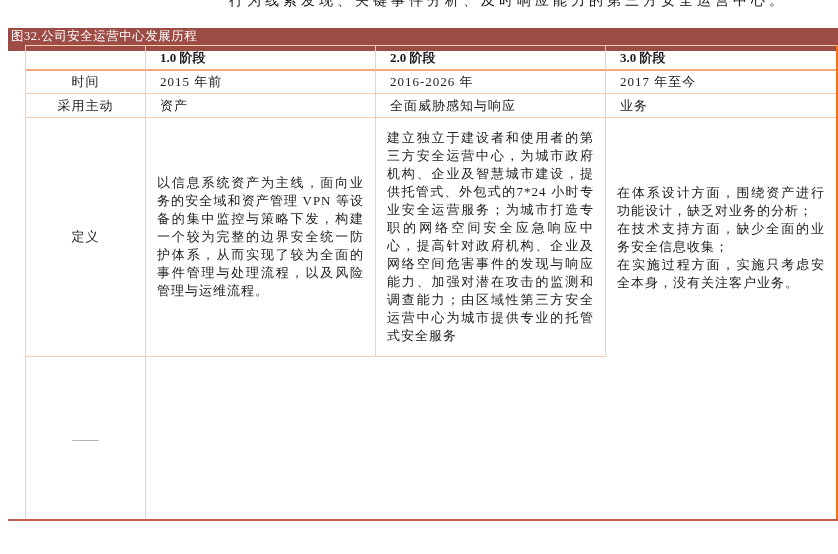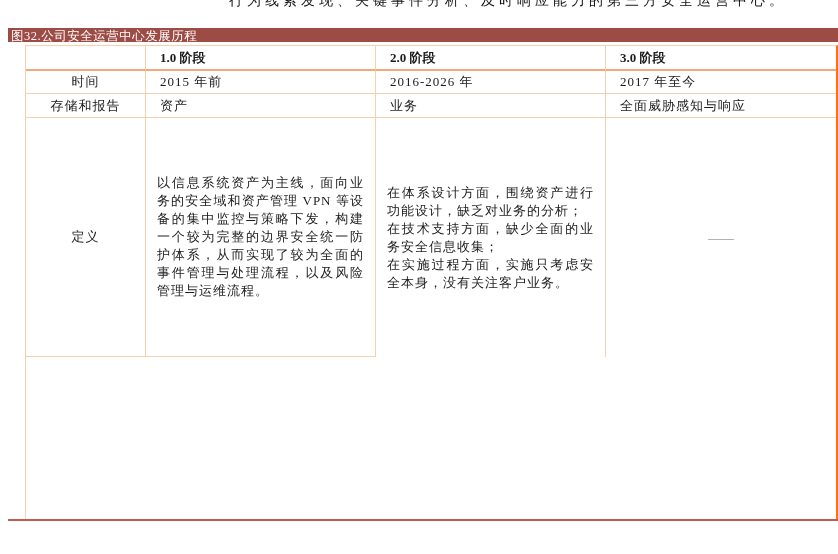--- a/index.html
+++ b/index.html
@@ -4,21 +4,21 @@
 <style>
   html,body{margin:0;padding:0;width:838px;height:554px;background:#ffffff;overflow:hidden;
     font-family:"Liberation Serif","DejaVu Serif",serif;color:#1c1c1c;}
   .stage{position:relative;width:838px;height:554px;overflow:hidden;}
 
   
   .top-text{position:absolute;top:-9px;left:229px;font-size:14px;line-height:19px;
     letter-spacing:4px;white-space:nowrap;color:#141414;}
 
   
-  .title-bar{position:absolute;top:28px;left:8px;width:830px;height:14px;
+  .title-bar{position:absolute;top:28px;left:8px;width:830px;height:23px;
     background:#9c4b45;color:#ffffff;font-size:12.5px;line-height:17px;
     padding-left:3px;box-sizing:border-box;letter-spacing:0.5px;white-space:nowrap;}
 
   
   .tbl{position:absolute;top:45px;left:25px;width:810px;height:474px;display:grid;
     grid-template-columns:120px 230px 230px 230px;
     grid-template-rows:25px 23px 24px 239px 163px;
     border-top:1px solid #f8cfad;border-left:1px solid #f8cfad;border-right:2px solid #f97316;
     box-sizing:content-box;font-size:13px;}
   .cell{border-right:1px solid #f8cfad;border-bottom:1px solid #f8cfad;
@@ -55,28 +55,31 @@
     <div class="cell hdr-row"></div>
     <div class="cell hdr-row hdr">1.0 阶段</div>
     <div class="cell hdr-row hdr">2.0 阶段</div>
     <div class="cell hdr-row hdr">3.0 阶段</div>
 
     <div class="cell lbl">时间</div>
     <div class="cell val">2015 年前</div>
     <div class="cell val">2016-2026 年</div>
     <div class="cell val">2017 年至今</div>
 
-    <div class="cell lbl">存储和报告</div>
+    <div class="cell lbl">采用主动</div>
     <div class="cell val">资产</div>
+    <div class="cell val">全面威胁感知与响应</div>
     <div class="cell val">业务</div>
-    <div class="cell val">全面威胁感知与响应</div>
 
     <div class="cell lbl">定义</div>
     <div class="cell para">
       <span>以信息系统资产为主线，面向业务的安全域和资产管理 VPN 等设备的集中监控与策略下发，构建一个较为完整的边界安全统一防护体系，从而实现了较为全面的事件管理与处理流程，以及风险管理与运维流程。</span>
+    </div>
+    <div class="cell para">
+      <span>建立独立于建设者和使用者的第三方安全运营中心，为城市政府机构、企业及智慧城市建设，提供托管式、外包式的7*24 小时专业安全运营服务；为城市打造专职的网络空间安全应急响应中心，提高针对政府机构、企业及网络空间危害事件的发现与响应能力、加强对潜在攻击的监测和调查能力；由区域性第三方安全运营中心为城市提供专业的托管式安全服务</span>
     </div>
 
     <div class="cell para last-row">
       <span>在体系设计方面，围绕资产进行功能设计，缺乏对业务的分析；
 在技术支持方面，缺少全面的业务安全信息收集；
 在实施过程方面，实施只考虑安全本身，没有关注客户业务。</span>
     </div>
     <div class="cell dash last-row">——</div>
   </div>
 

